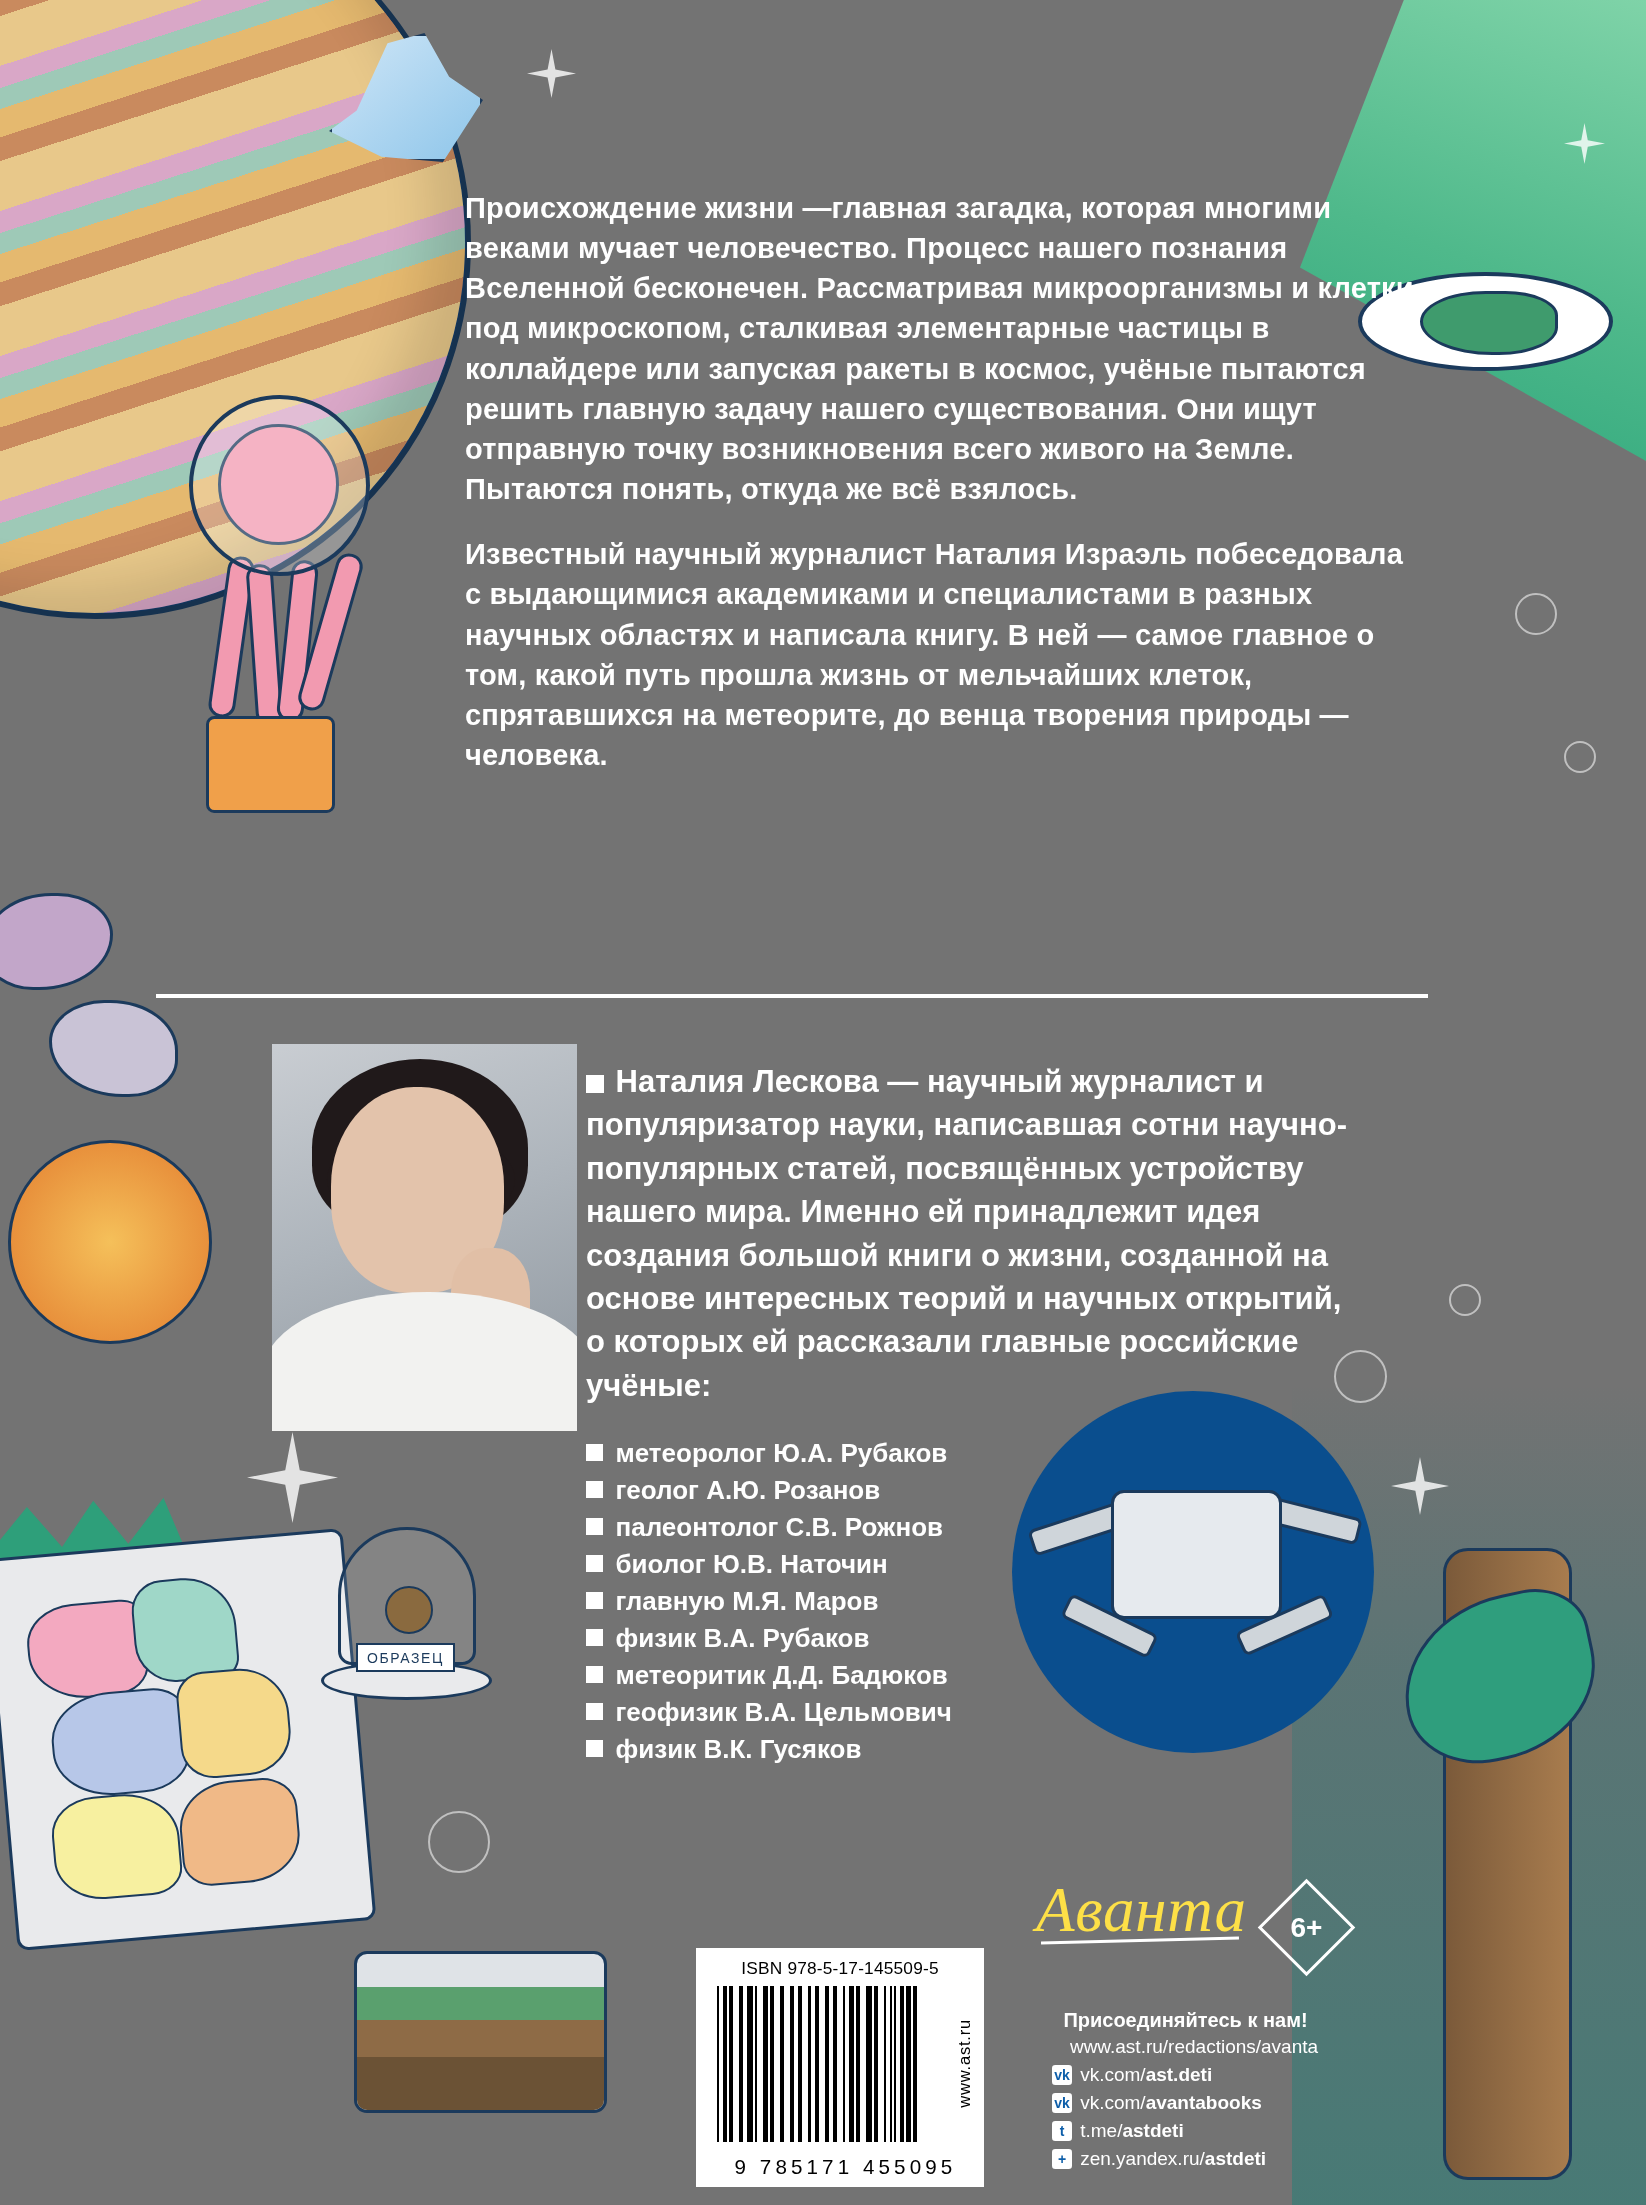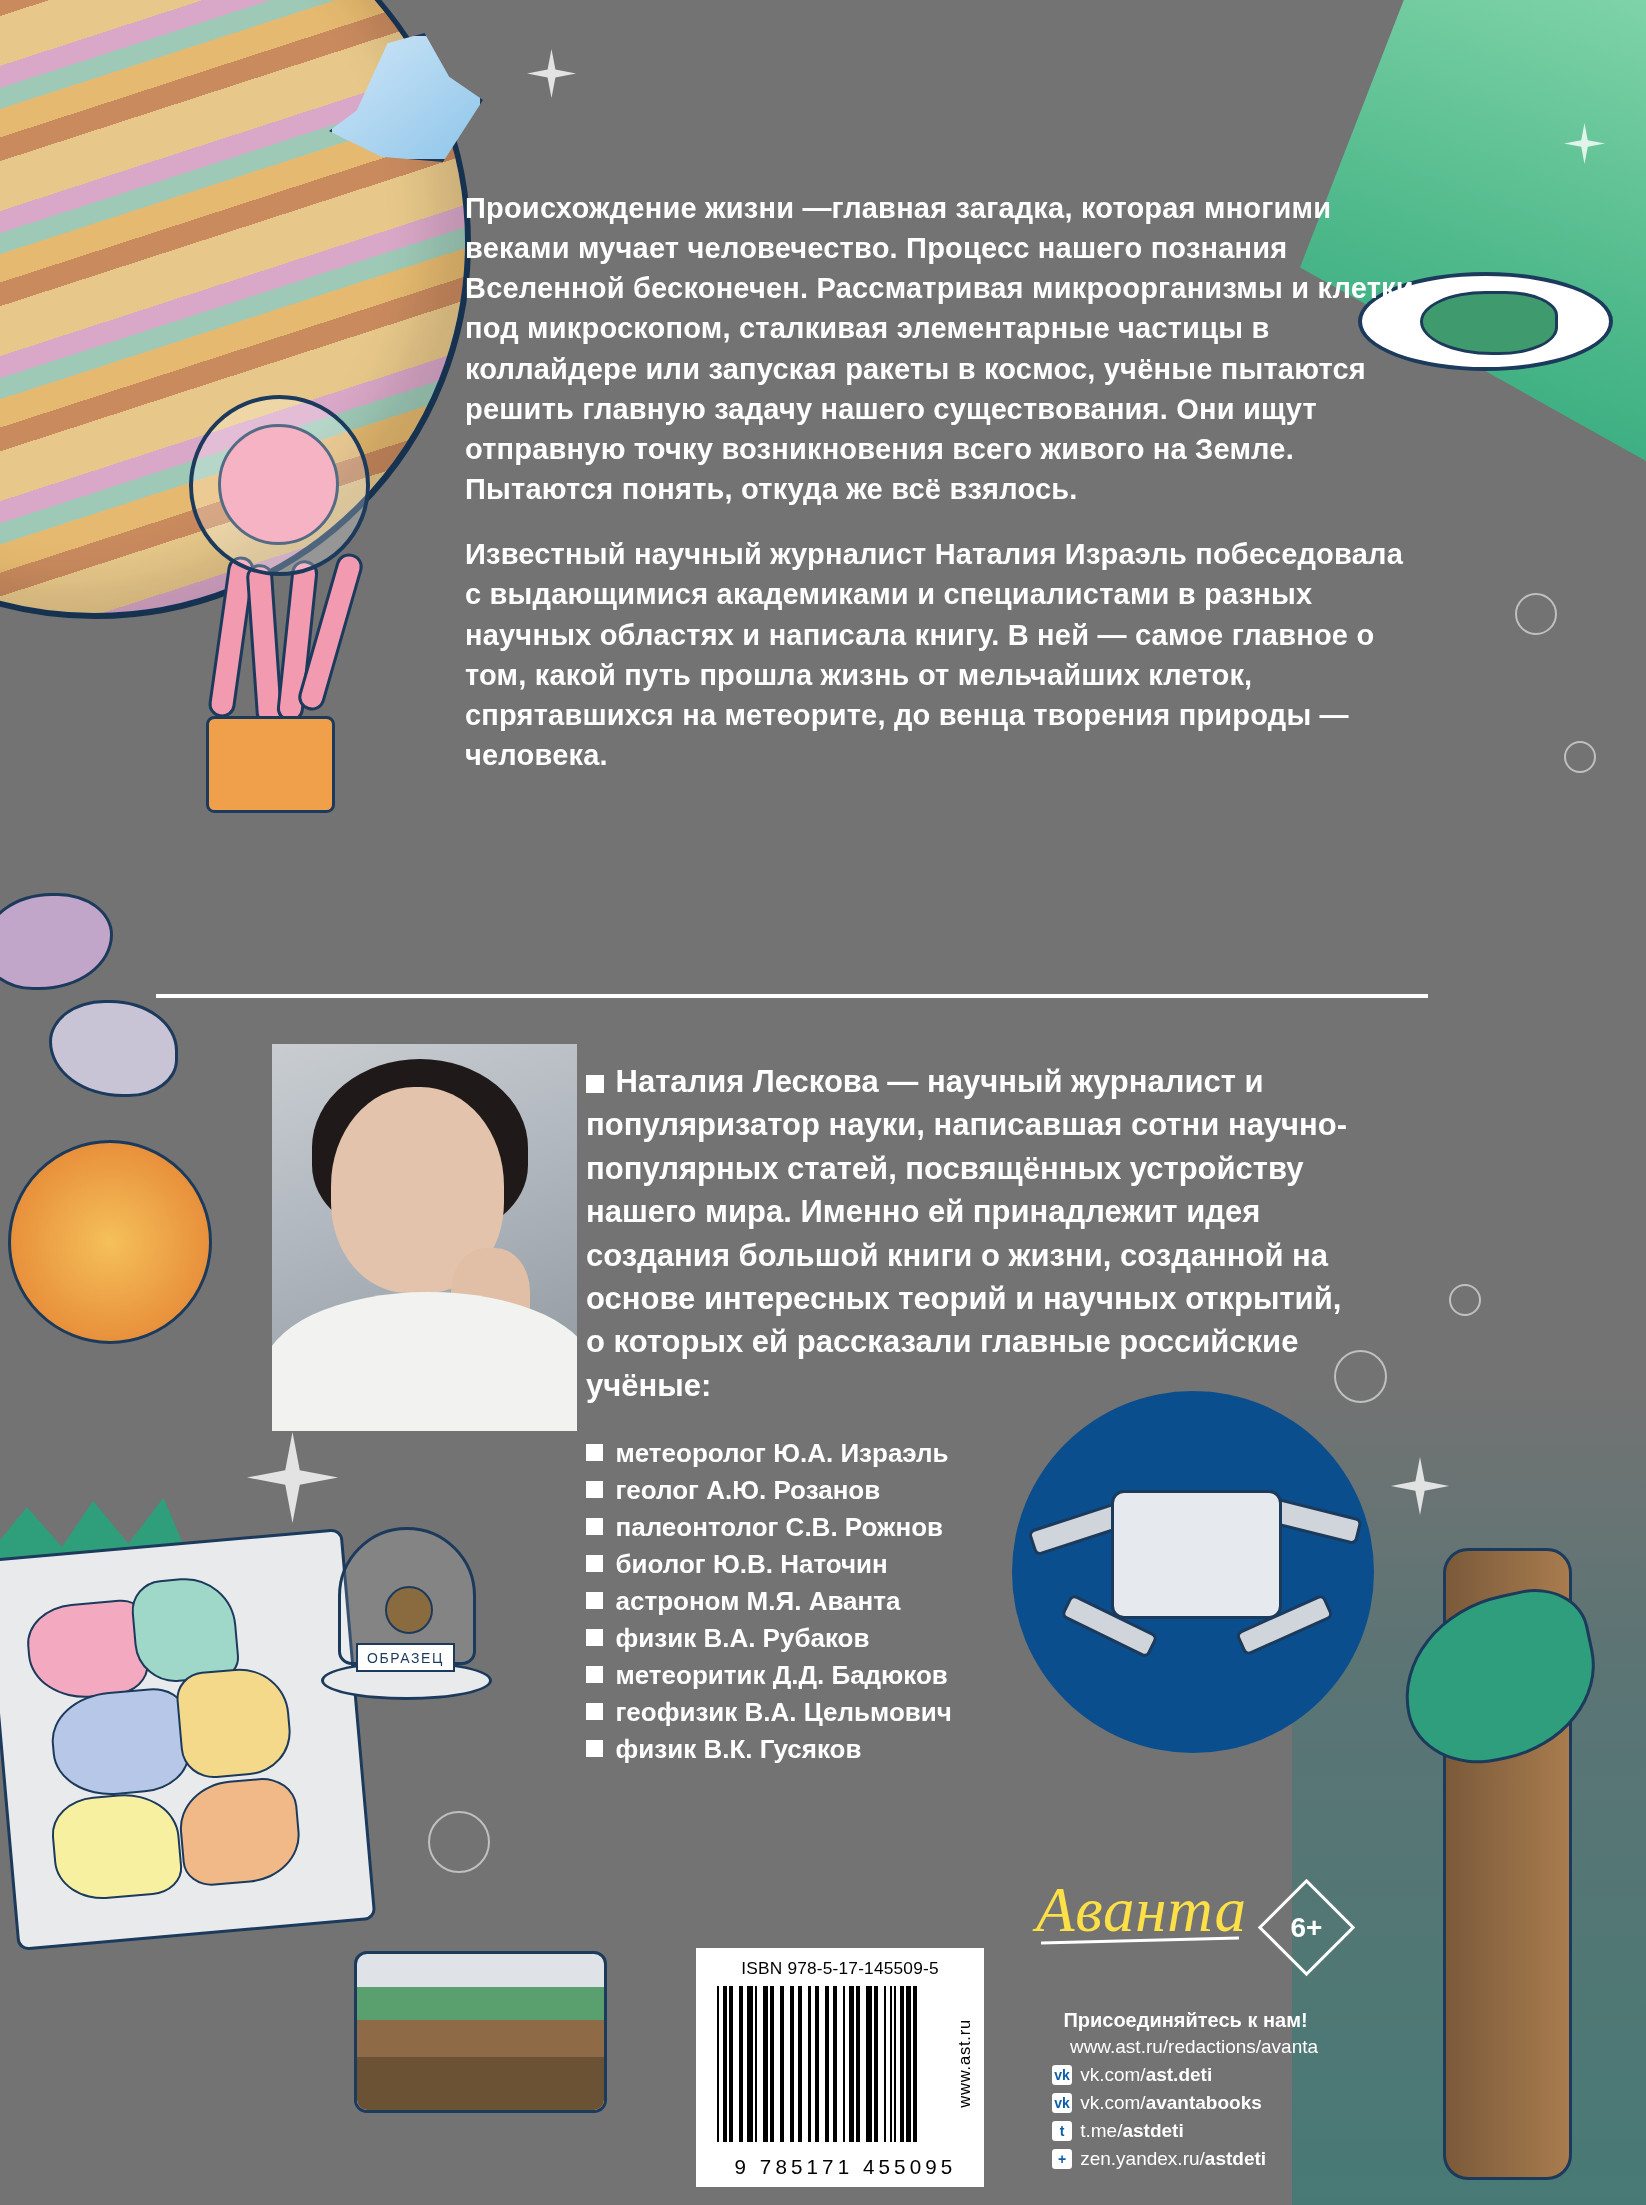--- a/index.html
+++ b/index.html
@@ -602,37 +602,37 @@
     <div class="shirt"></div>
   </div>
 
   <div class="author-text">
     <span class="sq"></span><span>Наталия Лескова — научный журналист и популяризатор науки, написавшая сотни научно-популярных статей, посвящённых устройству нашего мира. Именно ей принадлежит идея создания большой книги о жизни, созданной на основе интересных теорий и научных открытий, о которых ей рассказали  главные российские учёные:</span>
   </div>
 
   <div class="experts">
     <div class="row">
         <span class="bullet"></span>
-        <span>метеоролог Ю.А. Израэль</span>
+        <span>метеоролог Ю.А. Рубаков</span>
       </div>
     <div class="row">
         <span class="bullet"></span>
         <span>геолог А.Ю. Розанов</span>
       </div>
     <div class="row">
         <span class="bullet"></span>
         <span>палеонтолог С.В. Рожнов</span>
       </div>
     <div class="row">
         <span class="bullet"></span>
         <span>биолог Ю.В. Наточин</span>
       </div>
     <div class="row">
         <span class="bullet"></span>
-        <span>астроном М.Я. Аванта</span>
+        <span>главную М.Я. Маров</span>
       </div>
     <div class="row">
         <span class="bullet"></span>
         <span>физик В.А. Рубаков</span>
       </div>
     <div class="row">
         <span class="bullet"></span>
         <span>метеоритик Д.Д. Бадюков</span>
       </div>
     <div class="row">

